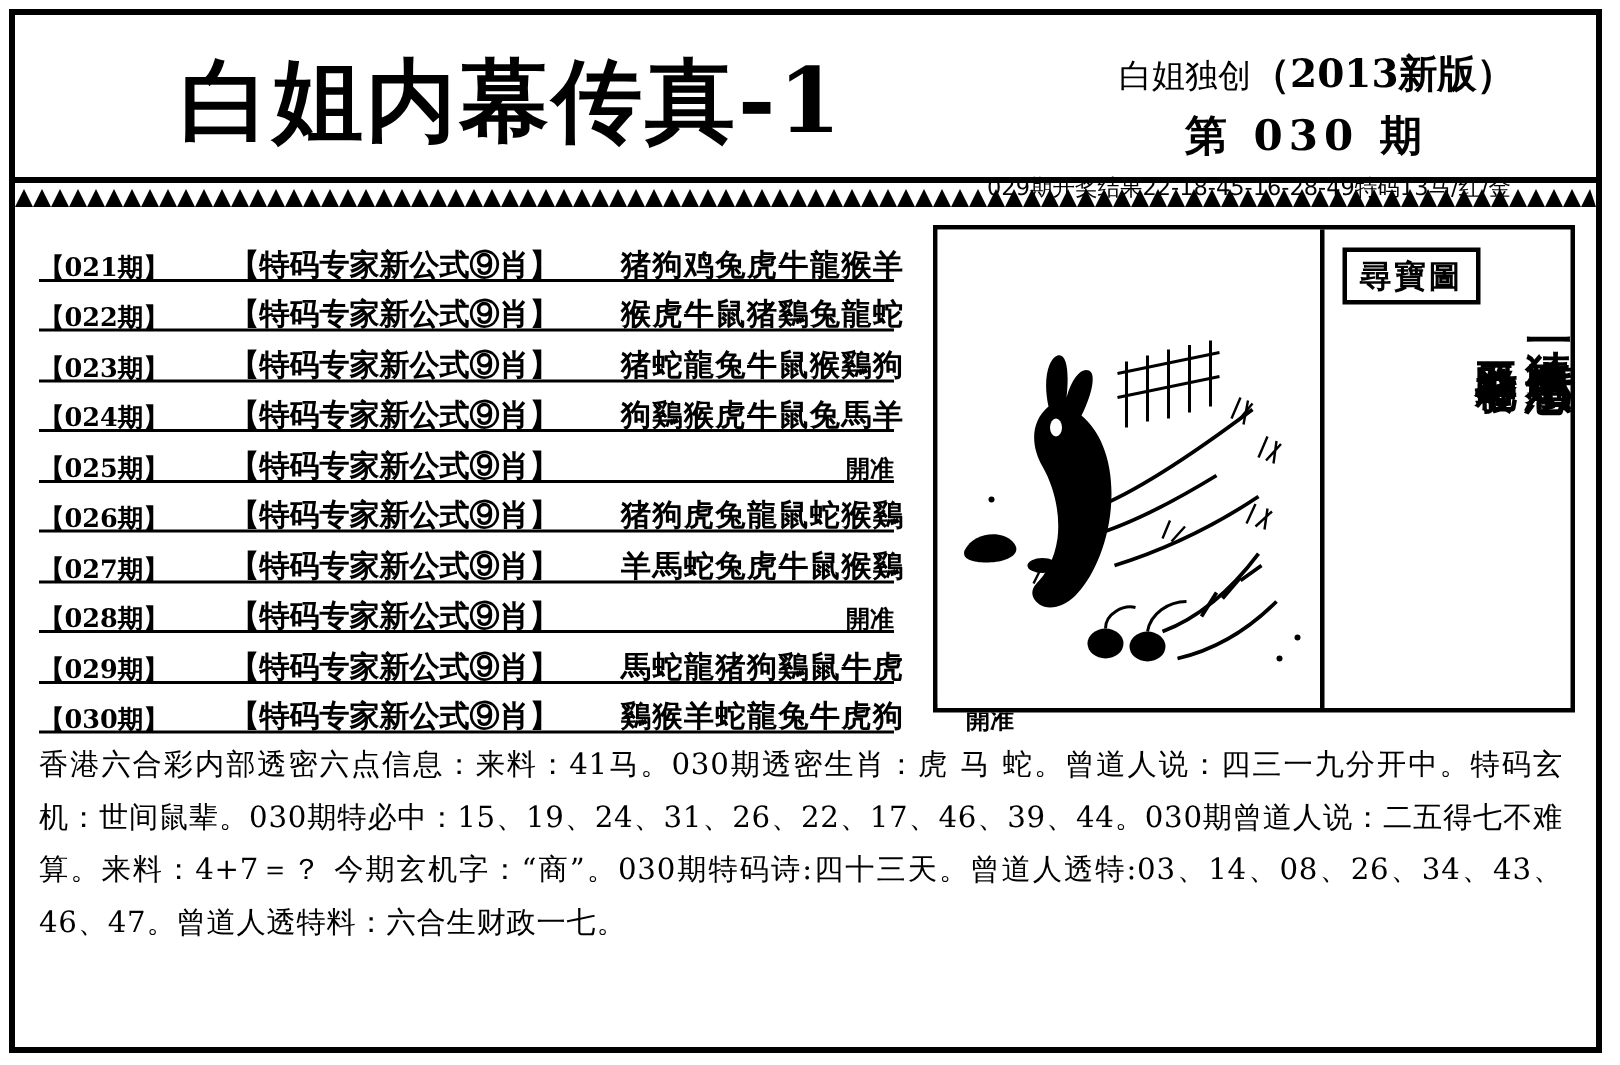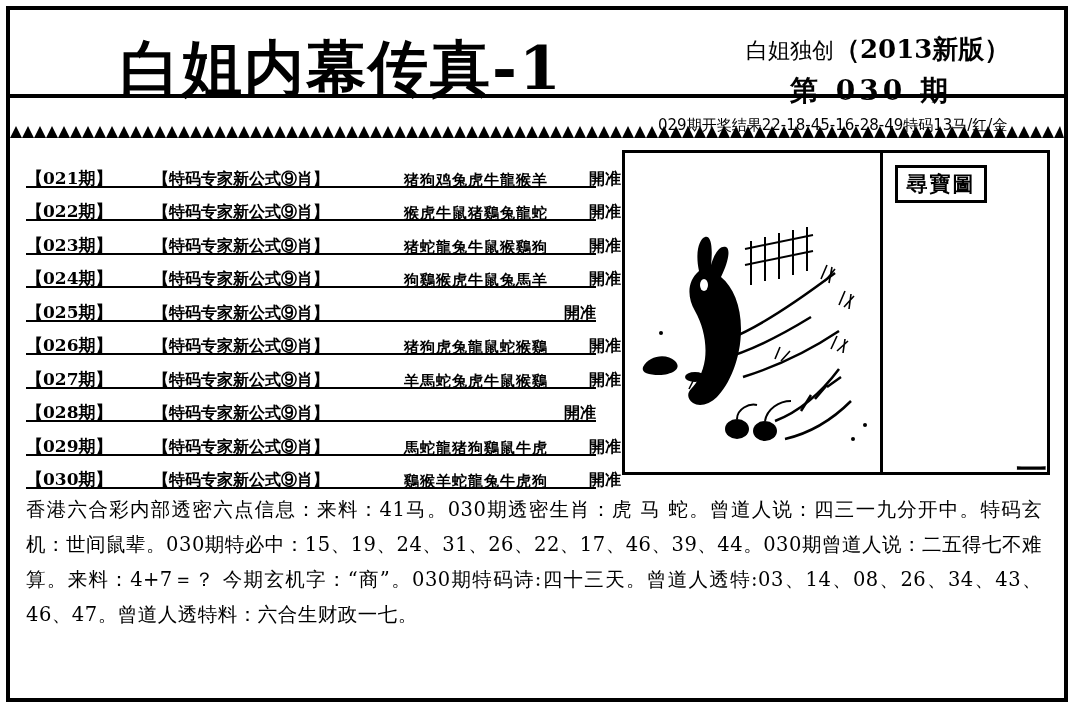--- a/index.html
+++ b/index.html
@@ -26,21 +26,21 @@
     height: 696px;
     border: 4px solid #000;
     box-sizing: border-box;
   }
   
   .header {
     position: absolute;
     left: 10px;
     top: 10px;
     width: 1054px;
-    height: 88px;
+    height: 112px;
     box-sizing: border-box;
     border-bottom: 4px solid #000;
     padding-left: 36px;
   }
   .title-main {
     position: absolute;
     left: 110px;
     top: 26px;
     font-family: "DejaVu Serif", "Liberation Serif", serif;
     font-weight: bold;
@@ -116,25 +116,25 @@
     height: 2px;
     background: #000;
   }
   .row .per {
     width: 86px;
     flex: 0 0 86px;
     letter-spacing: 0px;
   }
   .row .formula {
     flex: 0 0 210px;
-    font-size: 16px;
+    font-size: 20px;
   }
   .row .zodiac {
     flex: 0 0 auto;
-    font-size: 15px;
+    font-size: 20px;
     letter-spacing: 1px;
   }
   .row .tail {
     margin-left: auto;
     padding-right: 10px;
     font-size: 16px;
   }
   
   .right-box {
     position: absolute;
@@ -156,21 +156,20 @@
     box-sizing: border-box;
     overflow: hidden;
   }
   .text-pane {
     position: absolute;
     left: 258px;
     top: 0;
     width: 167px;
     height: 319px;
     overflow: hidden;
-    text-align: right;
   }
   .seal {
     position: absolute;
     left: 12px;
     top: 12px;
     width: 92px;
     height: 38px;
     border: 3px solid #000;
     box-sizing: border-box;
     display: flex;

